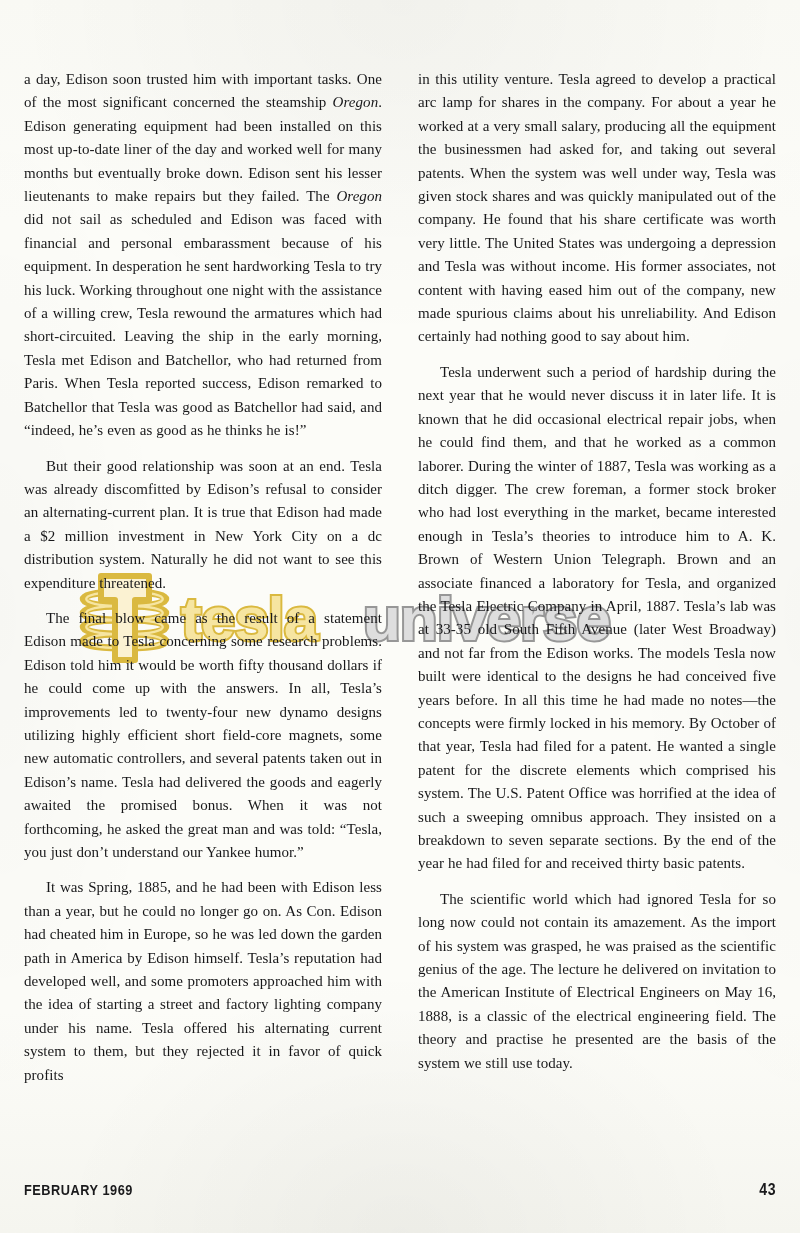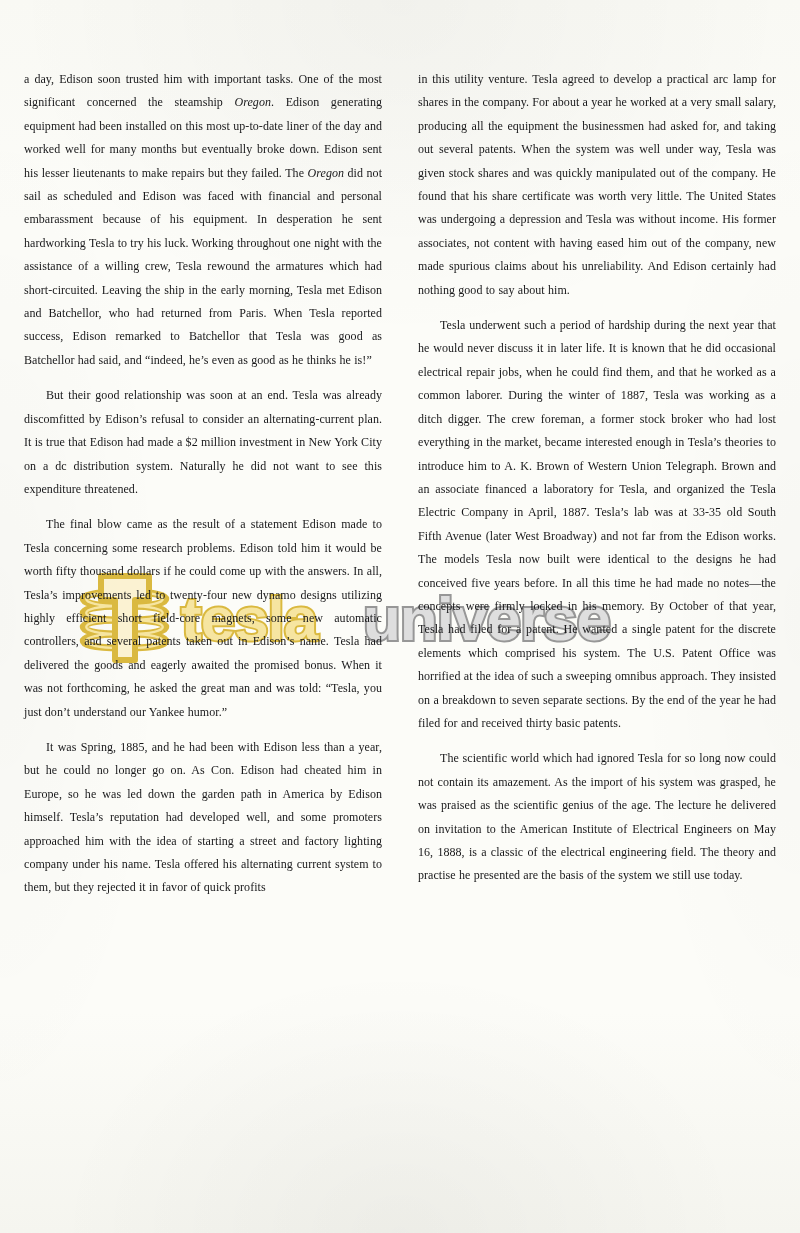--- a/index.html
+++ b/index.html
@@ -38,21 +38,21 @@
     width: 752px;
     display: flex;
     gap: 36px;
     z-index: 3;
   }
   .col {
     width: 358px;
   }
   .col p {
     margin: 0 0 0 0;
-    font-size: 12px;
+    font-size: 15px;
     line-height: 23.4px;
     text-align: justify;
     text-align-last: left;
     letter-spacing: 0.05px;
     word-spacing: 0.2px;
     -webkit-font-smoothing: none;
   }
   .col p + p {
     text-indent: 22px;
     margin-top: 12px;
@@ -153,14 +153,18 @@
     </div>
 
     <div class="col">
       <p>in this utility venture. Tesla agreed to develop a practical arc lamp for shares in the company. For about a year he worked at a very small salary, producing all the equipment the businessmen had asked for, and taking out several patents. When the system was well under way, Tesla was given stock shares and was quickly manipulated out of the company. He found that his share certificate was worth very little. The United States was undergoing a depression and Tesla was without income. His former associates, not content with having eased him out of the company, new made spurious claims about his unreliability. And Edison certainly had nothing good to say about him.</p>
       <p>Tesla underwent such a period of hardship during the next year that he would never discuss it in later life. It is known that he did occasional electrical repair jobs, when he could find them, and that he worked as a common laborer. During the winter of 1887, Tesla was working as a ditch digger. The crew foreman, a former stock broker who had lost everything in the market, became interested enough in Tesla’s theories to introduce him to A. K. Brown of Western Union Telegraph. Brown and an associate financed a laboratory for Tesla, and organized the Tesla Electric Company in April, 1887. Tesla’s lab was at 33-35 old South Fifth Avenue (later West Broadway) and not far from the Edison works. The models Tesla now built were identical to the designs he had conceived five years before. In all this time he had made no notes—the concepts were firmly locked in his memory. By October of that year, Tesla had filed for a patent. He wanted a single patent for the discrete elements which comprised his system. The U.S. Patent Office was horrified at the idea of such a sweeping omnibus approach. They insisted on a breakdown to seven separate sections. By the end of the year he had filed for and received thirty basic patents.</p>
       <p>The scientific world which had ignored Tesla for so long now could not contain its amazement. As the import of his system was grasped, he was praised as the scientific genius of the age. The lecture he delivered on invitation to the American Institute of Electrical Engineers on May 16, 1888, is a classic of the electrical engineering field. The theory and practise he presented are the basis of the system we still use today.</p>
     </div>
 
   </div>
 
+  <div class="footer">
+    <span class="footer-issue">FEBRUARY 1969</span>
+    <span class="footer-pageno">43</span>
+  </div>
 
 </div>
 
 </body></html>

